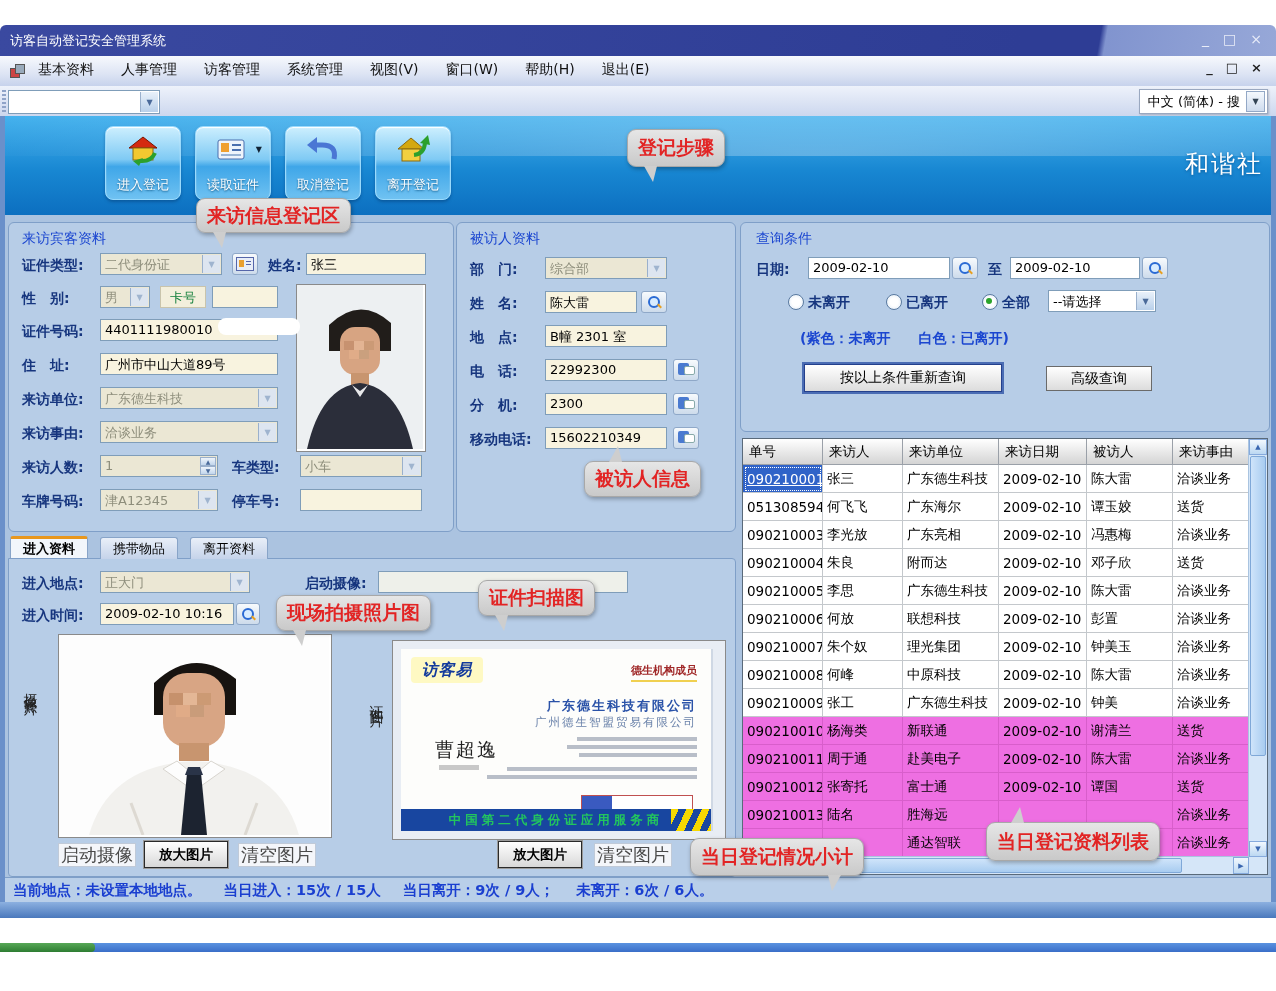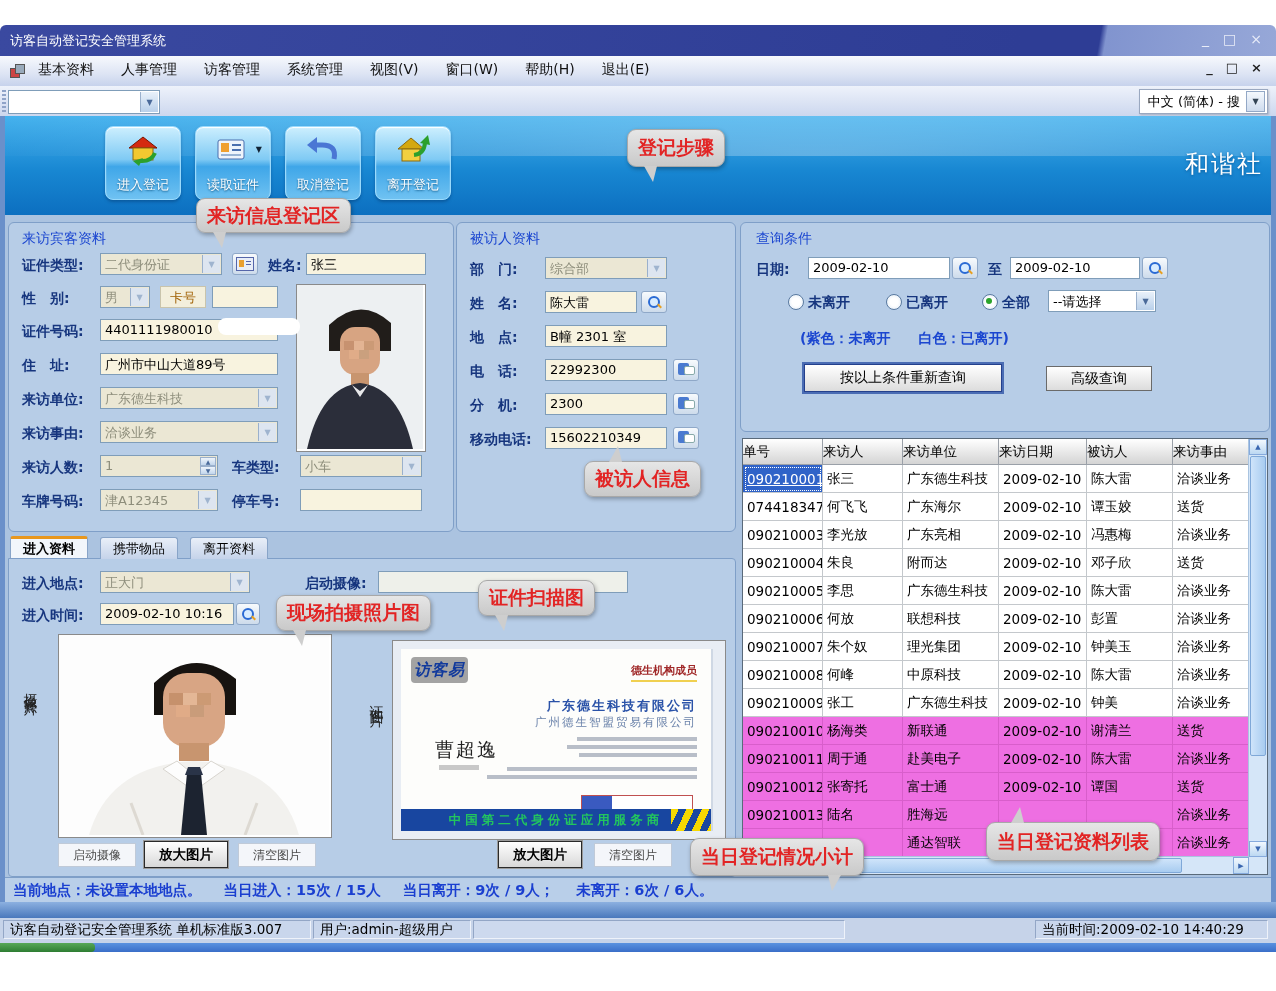--- a/index.html
+++ b/index.html
@@ -57,21 +57,21 @@
   .ptitle{position:absolute;color:#1b46d0;font-size:14px;}
   .lbl{position:absolute;color:#16357e;font-size:14px;font-weight:bold;white-space:nowrap;}
   .inp{position:absolute;background:#f8f3df;border:1px solid #7f9db9;font-size:13px;
     padding:2px 4px 0 4px;box-sizing:border-box;height:22px;color:#000;white-space:nowrap;overflow:hidden;}
   .inp.dis{background:#ebe7d4;color:#8e8e7c;}
   .inp.white{background:#fff;}
   .dd-btn{position:absolute;background:linear-gradient(#e9f1fa,#b9d0ea);border-left:1px solid #9ab0cc;
     display:flex;align-items:center;justify-content:center;font-size:8px;color:#4a6a9a;}
   .dd .dd-btn{right:1px;top:1px;bottom:1px;width:17px;}
   .dd.dis .dd-btn{background:#dde5f0;color:#9fb4cf;}
-  .chip{position:absolute;background:#f3efdc;border:1px solid #c9c4ac;color:#a16207;font-size:13px;
+  .chip{position:absolute;background:#f3efdc;border:1px solid #c9c4ac;color:#15803d;font-size:13px;
     height:22px;box-sizing:border-box;text-align:center;padding-top:2px;}
   .sbtn{position:absolute;background:linear-gradient(#f7fafd,#cddbeb);border:1px solid #8fa8c8;border-radius:3px;
     display:flex;align-items:center;justify-content:center;cursor:pointer;box-sizing:border-box;}
   .mag{position:relative;width:15px;height:15px;}
   .mag::before{content:"";position:absolute;left:1px;top:1px;width:8px;height:8px;border:2px solid #2a6ad4;
     border-radius:50%;background:#d8ecff;}
   .mag::after{content:"";position:absolute;left:10px;top:10px;width:5px;height:2px;background:#e8a020;
     transform:rotate(45deg);}
   .msgico{position:relative;width:16px;height:14px;}
   .msgico::before{content:"";position:absolute;left:0;top:0;width:11px;height:12px;background:#4a7ad0;border-radius:2px;}
@@ -94,21 +94,21 @@
   .gbtn{position:absolute;background:linear-gradient(#ffffff,#dcdcdc);border:1px solid #6a6a6a;
     font-size:14px;display:flex;align-items:center;justify-content:center;cursor:pointer;box-sizing:border-box;}
   .gbtn.focus{border:1px solid #24408c;box-shadow:0 0 0 2px #4a6cb4;}
 
   
   .vtable{position:absolute;left:742px;top:438px;width:526px;height:437px;background:#fff;
     border:1px solid #5a6a7a;box-sizing:border-box;overflow:hidden;}
   .thead,.trow{display:grid;grid-template-columns:80px 80px 96px 88px 86px 78px;}
   .thead{height:26px;}
   .th{background:linear-gradient(#ffffff,#d4d4d4);border-right:1px solid #9aa0a8;border-bottom:1px solid #9aa0a8;
-    font-size:13.5px;display:flex;align-items:center;box-sizing:border-box;}
+    font-size:13.5px;display:flex;align-items:center;padding-left:6px;box-sizing:border-box;}
   .trow{height:28px;}
   .td{border-right:1px solid #c4c8cc;border-bottom:1px solid #c4c8cc;font-size:13.5px;display:flex;
     align-items:center;padding-left:4px;box-sizing:border-box;white-space:nowrap;overflow:hidden;}
   .trow.pink .td{background:#ee6fe2;border-color:#d85ecb;}
   .td.selcell{background:#2f63c8;color:#fff;outline:1px dotted #fff;outline-offset:-3px;text-decoration:underline;}
   .vscroll{position:absolute;right:0;top:0;bottom:17px;width:18px;background:#d5e6f8;border-left:1px solid #aac4e0;}
   .hscroll{position:absolute;left:0;right:18px;bottom:0;height:17px;background:#d5e6f8;border-top:1px solid #aac4e0;}
   .sc-btn{background:linear-gradient(#f2f8fe,#bcd8f2);border:1px solid #86aadc;color:#3a66b0;font-size:7px;
     display:flex;align-items:center;justify-content:center;box-sizing:border-box;}
   .vscroll .sc-btn{height:16px;}
@@ -119,32 +119,32 @@
     border:1px solid #7fa8d8;border-radius:2px;}
   .corner{position:absolute;right:0;bottom:0;width:18px;height:17px;background:#d5e6f8;}
 
   
   .tab{position:absolute;height:22px;padding:0 12px;background:linear-gradient(#e9eff8,#c5d3ea);
     border:1px solid #88a4c8;border-bottom:none;border-radius:3px 3px 0 0;font-size:13px;
     display:flex;align-items:center;cursor:pointer;box-sizing:border-box;}
   .tab.active{background:#f2f6fb;border-top:3px solid #e8971e;font-weight:bold;}
 
   
-  .fbtn{position:absolute;background:#f4f6fa;border:1px solid #c0cad8;color:#4a4a4a;font-size:12px;
+  .fbtn{position:absolute;background:#f4f6fa;border:1px solid #c0cad8;color:#4a4a4a;font-size:18px;
     display:flex;align-items:center;justify-content:center;cursor:pointer;box-sizing:border-box;}
   .rbtn{position:absolute;background:linear-gradient(#ffffff,#d8d8d8);border:1px solid #2a2a2a;
     box-shadow:0 0 0 1px #9a9a9a;font-size:13.5px;font-weight:bold;display:flex;align-items:center;
     justify-content:center;cursor:pointer;box-sizing:border-box;}
   .vlabel{position:absolute;writing-mode:vertical-lr;text-orientation:upright;color:#222;font-size:14px;
     letter-spacing:3px;}
 
   
   .bcard{position:absolute;left:8px;top:8px;right:14px;bottom:8px;background:#fdfdfb;
     box-shadow:2px 0 0 #cfd8e4;overflow:hidden;}
-  .bc-logo{position:absolute;left:10px;top:8px;width:57px;height:26px;background:#a3a3a3;border-radius:4px;
+  .bc-logo{position:absolute;left:10px;top:8px;width:72px;height:26px;background:#fef9c3;border-radius:4px;
     color:#123a9c;font-weight:bold;font-size:16px;display:flex;align-items:center;justify-content:center;
     font-style:italic;letter-spacing:1px;}
   .bc-member{position:absolute;right:14px;top:14px;color:#a02828;font-size:11px;font-weight:bold;
     border-bottom:2px solid #f0d050;padding-bottom:2px;}
   .bc-co1{position:absolute;right:14px;top:48px;color:#2a52a8;font-size:13px;font-weight:bold;letter-spacing:2px;}
   .bc-co2{position:absolute;right:14px;top:66px;color:#6a82aa;font-size:11.5px;letter-spacing:2px;}
   .bc-name{position:absolute;left:34px;top:88px;color:#222;font-size:19px;letter-spacing:2px;
     font-family:"DejaVu Serif","Liberation Serif",serif;}
   .bc-sub{position:absolute;left:38px;top:116px;width:40px;height:5px;background:#c8c8c8;}
   .bc-line{position:absolute;right:14px;height:4px;background:#b8bec8;}
@@ -409,21 +409,21 @@
     <div>
         <div class="trow">
           <div class="td selcell">090210001</div>
           <div class="td">张三</div>
           <div class="td">广东德生科技</div>
           <div class="td">2009-02-10</div>
           <div class="td">陈大雷</div>
           <div class="td">洽谈业务</div>
         </div>
         <div class="trow">
-          <div class="td">074418347</div>
+          <div class="td">051308594</div>
           <div class="td">何飞飞</div>
           <div class="td">广东海尔</div>
           <div class="td">2009-02-10</div>
           <div class="td">谭玉姣</div>
           <div class="td">送货</div>
         </div>
         <div class="trow">
           <div class="td">090210003</div>
           <div class="td">李光放</div>
           <div class="td">广东亮相</div>
@@ -594,26 +594,20 @@
   <span class="rbtn" style="left:498px;top:841px;width:84px;height:27px;">放大图片</span>
   <span class="fbtn" style="left:594px;top:843px;width:78px;height:24px;">清空图片</span>
 
   <div class="sumline">
     <span>当前地点：未设置本地地点。</span>
     <span>当日进入：15次 / 15人</span>
     <span>当日离开：9次 / 9人；</span>
     <span>未离开：6次 / 6人。</span>
   </div>
   <div class="framestrip"></div>
-  <div class="statusbar">
-    <span class="scell" style="left:3px;width:308px;">访客自动登记安全管理系统 单机标准版3.007</span>
-    <span class="scell" style="left:313px;width:158px;">用户:admin-超级用户</span>
-    <span class="scell" style="left:473px;width:372px;background:#cdd9ee;"></span>
-    <span class="scell" style="left:1035px;width:233px;">当前时间:2009-02-10 14:40:29</span>
-  </div>
   <div class="taskbar">
     <span class="startstub"></span>
   </div>
 
   <div class="co t-bl" style="left:627px;top:129px;height:36px;">登记步骤</div>
   <div class="co t-bl" style="left:196px;top:198px;height:33px;">来访信息登记区</div>
   <div class="co t-tl" style="left:584px;top:461px;height:34px;">被访人信息</div>
   <div class="co t-bl" style="left:276px;top:595px;height:34px;">现场拍摄照片图</div>
   <div class="co t-bl" style="left:478px;top:580px;height:34px;">证件扫描图</div>
   <div class="co t-br" style="left:690px;top:838px;height:36px;">当日登记情况小计</div>

